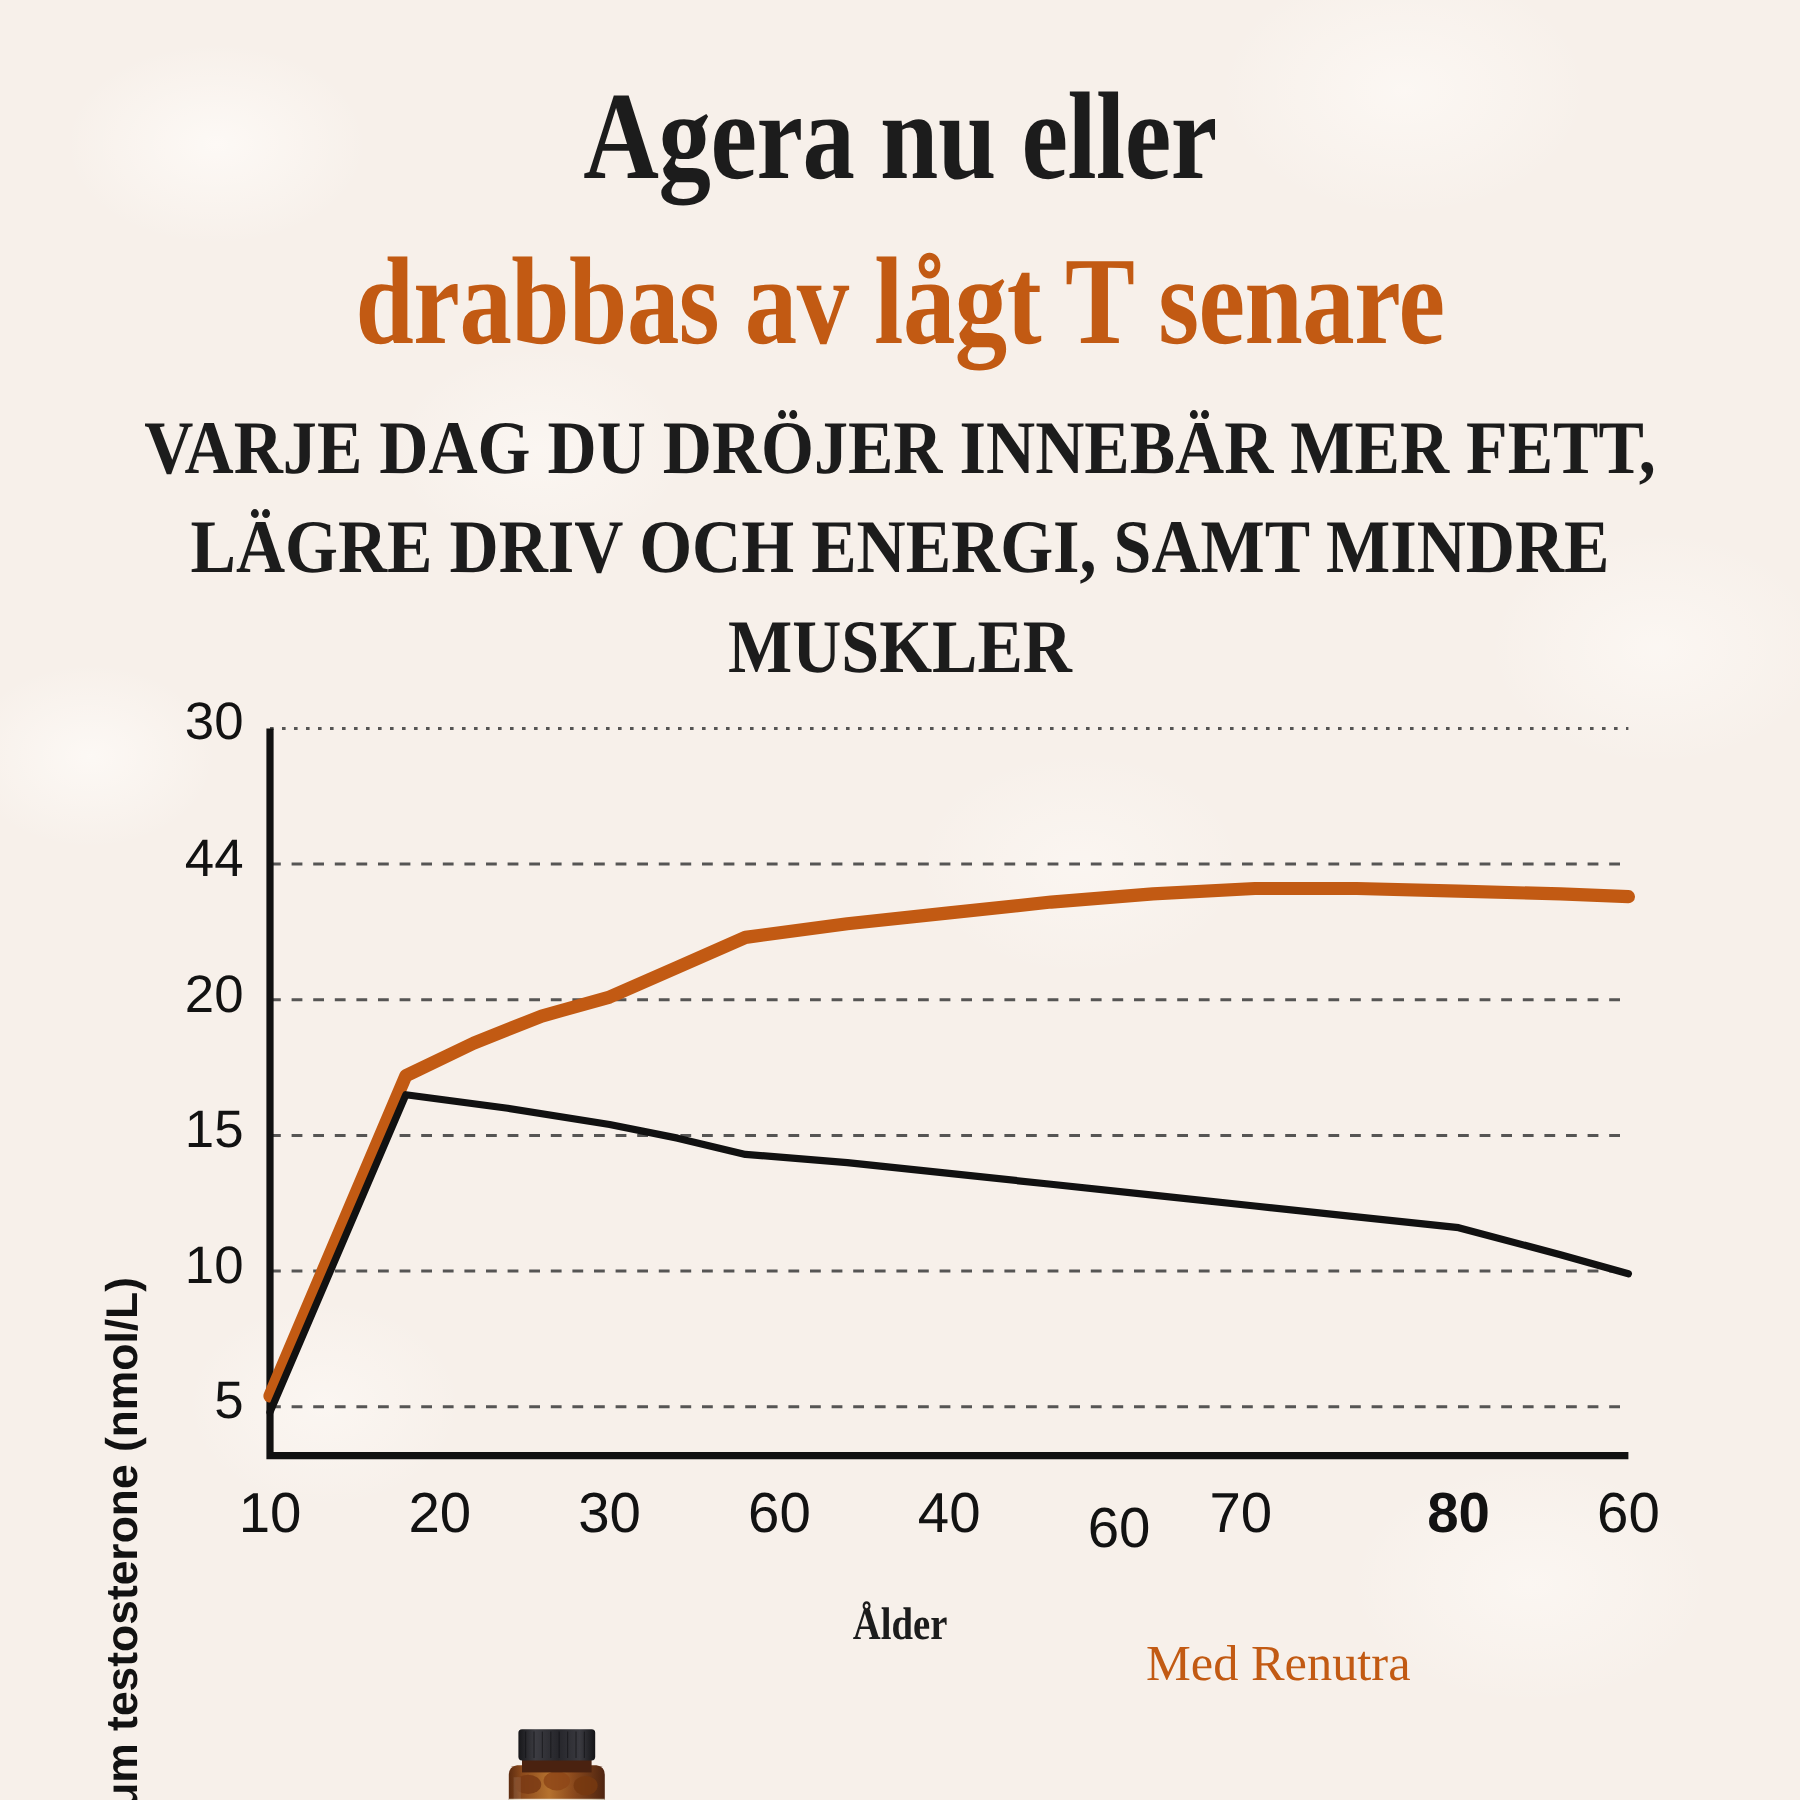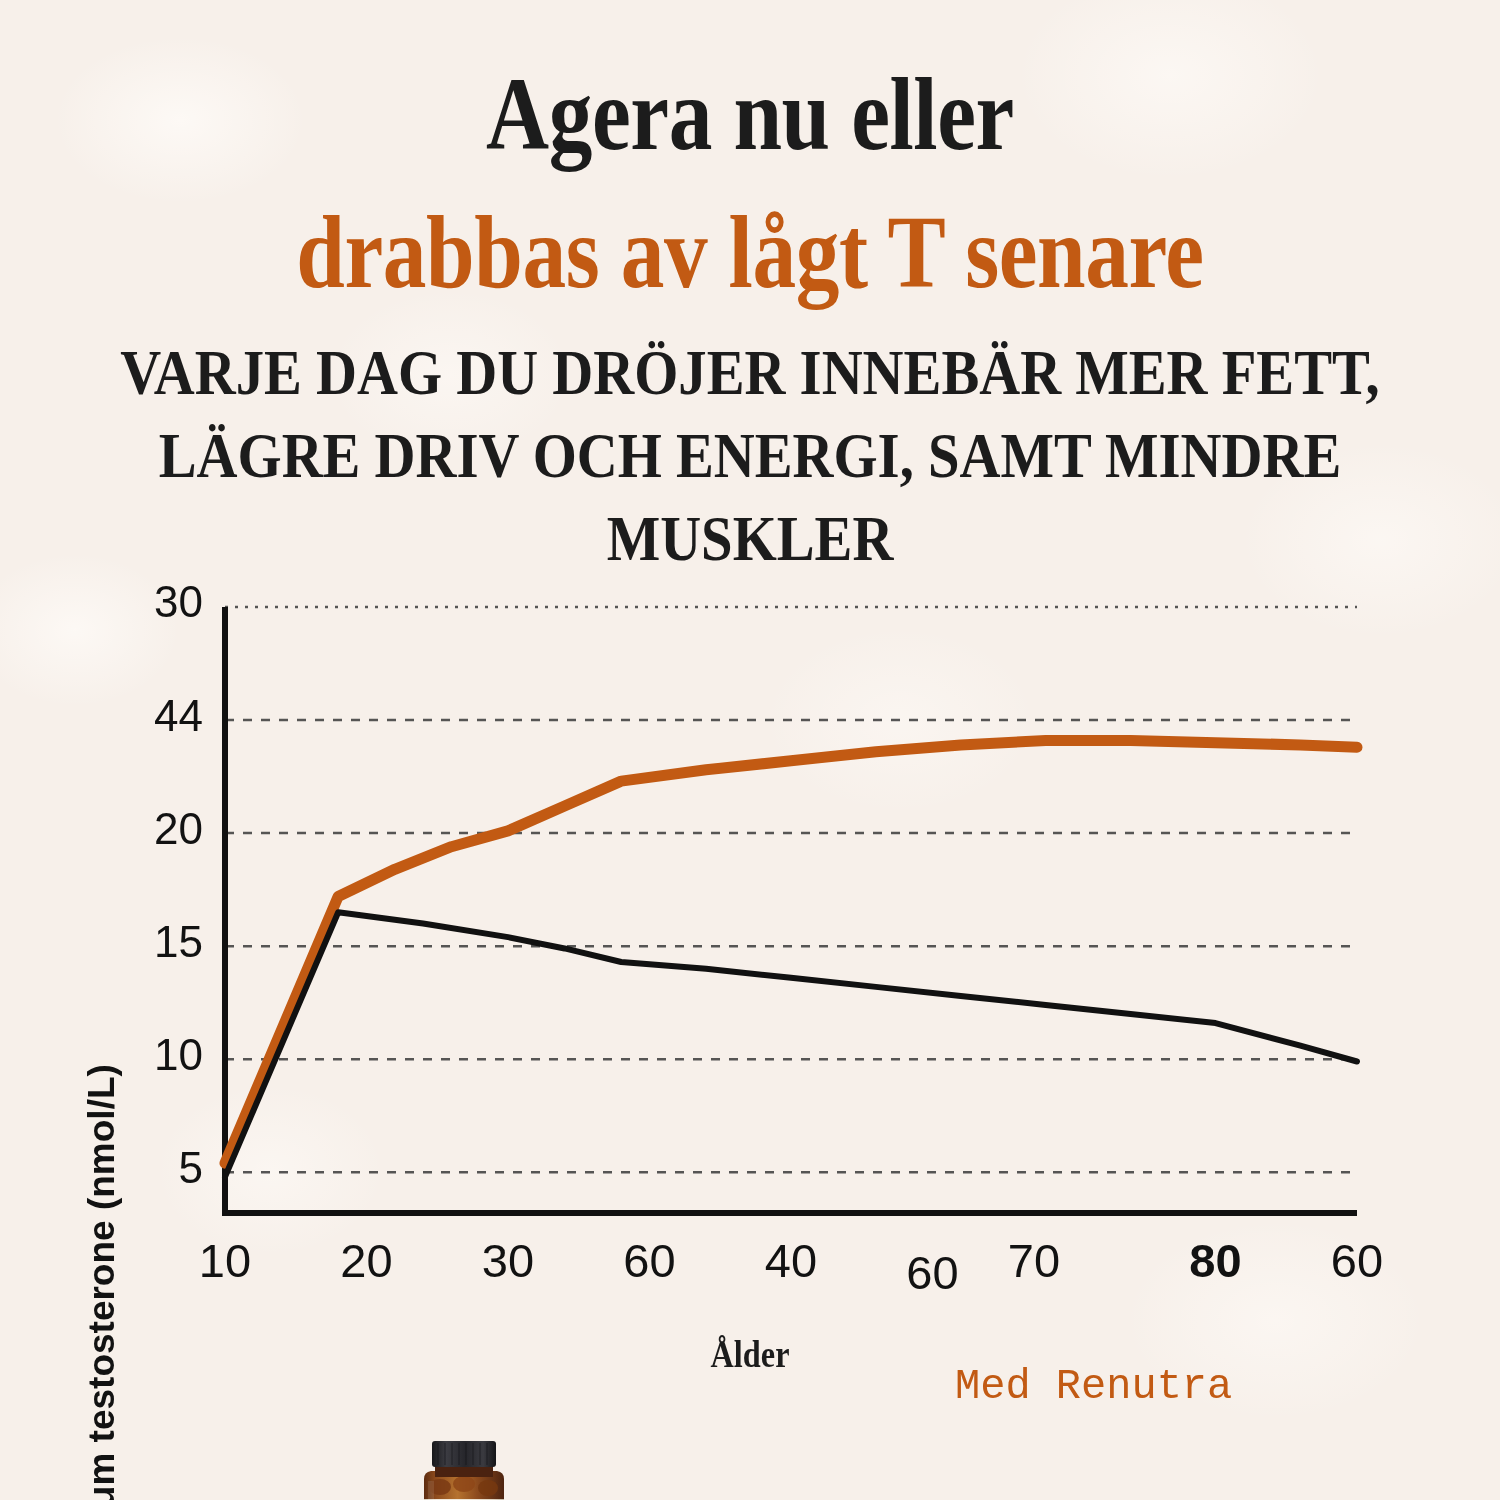--- a/index.html
+++ b/index.html
@@ -112,21 +112,21 @@
     position: absolute;
     text-align: center;
     font-size: 47px;
     color: #121212;
     font-family: "Liberation Sans", sans-serif;
     width: 110px;
   }
   .series-label {
     position: absolute;
     font-size: 42px;
-    font-family: Liberation Mono, monospace;
+    font-family: Liberation Serif, serif;
     white-space: nowrap;
     text-align: center;
   }
   .label-renutra { color: #c25a13; left: 955px; top: 768px; }
 
   
   .bottle {
     position: absolute;
     left: 404px;
     top: 842px;

